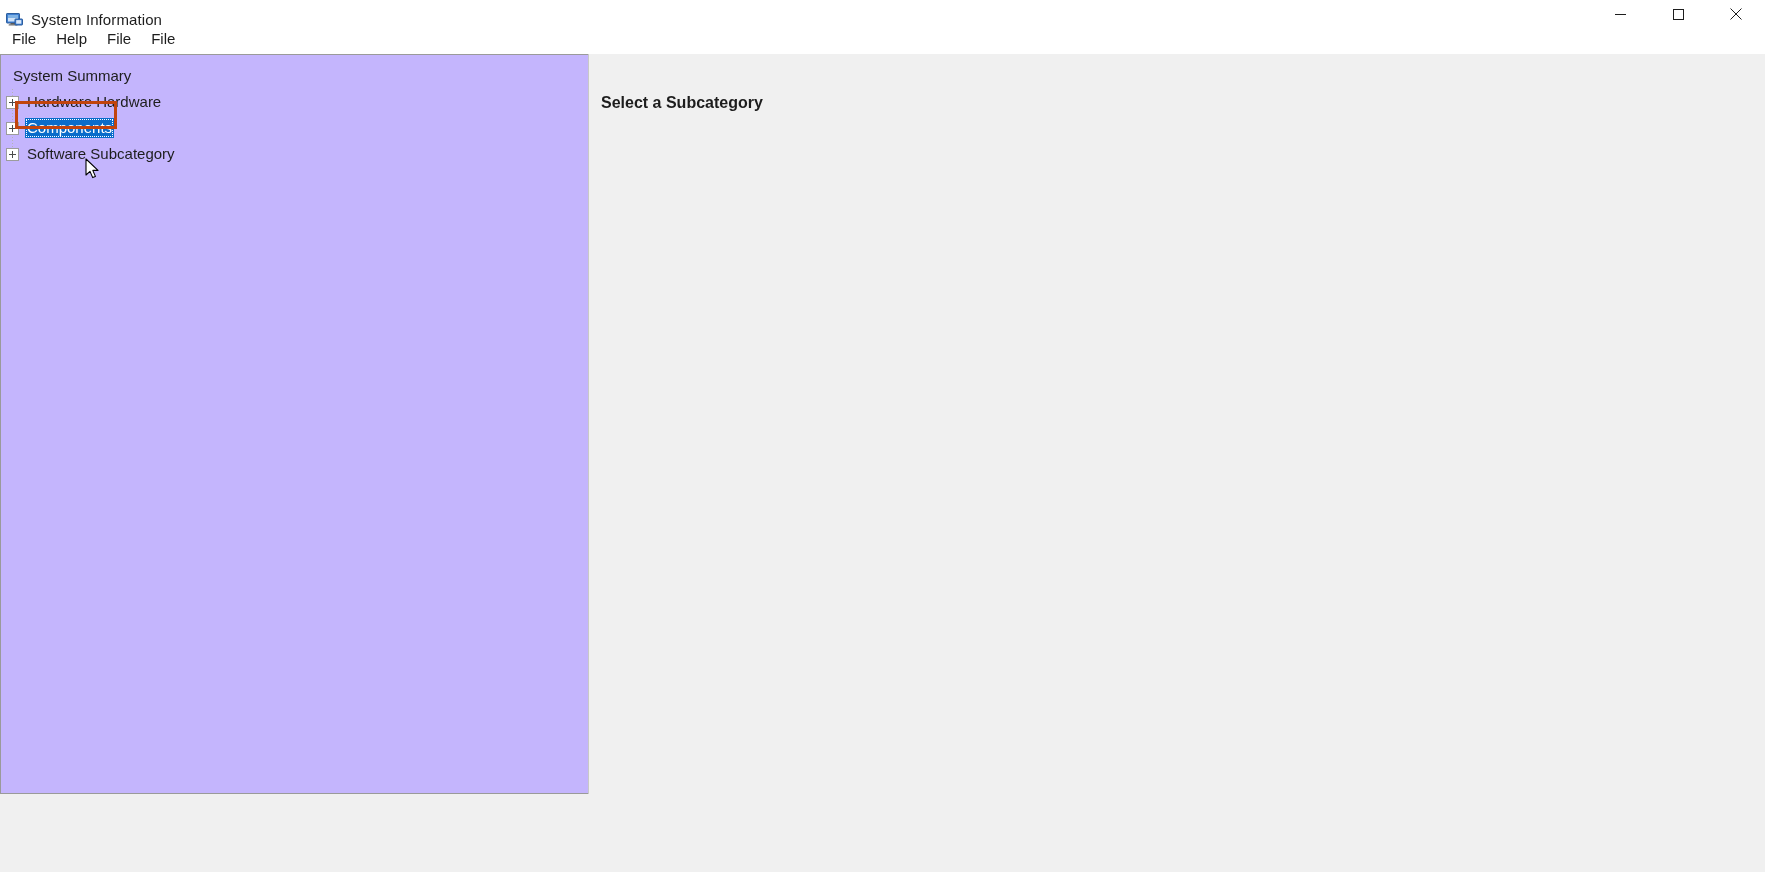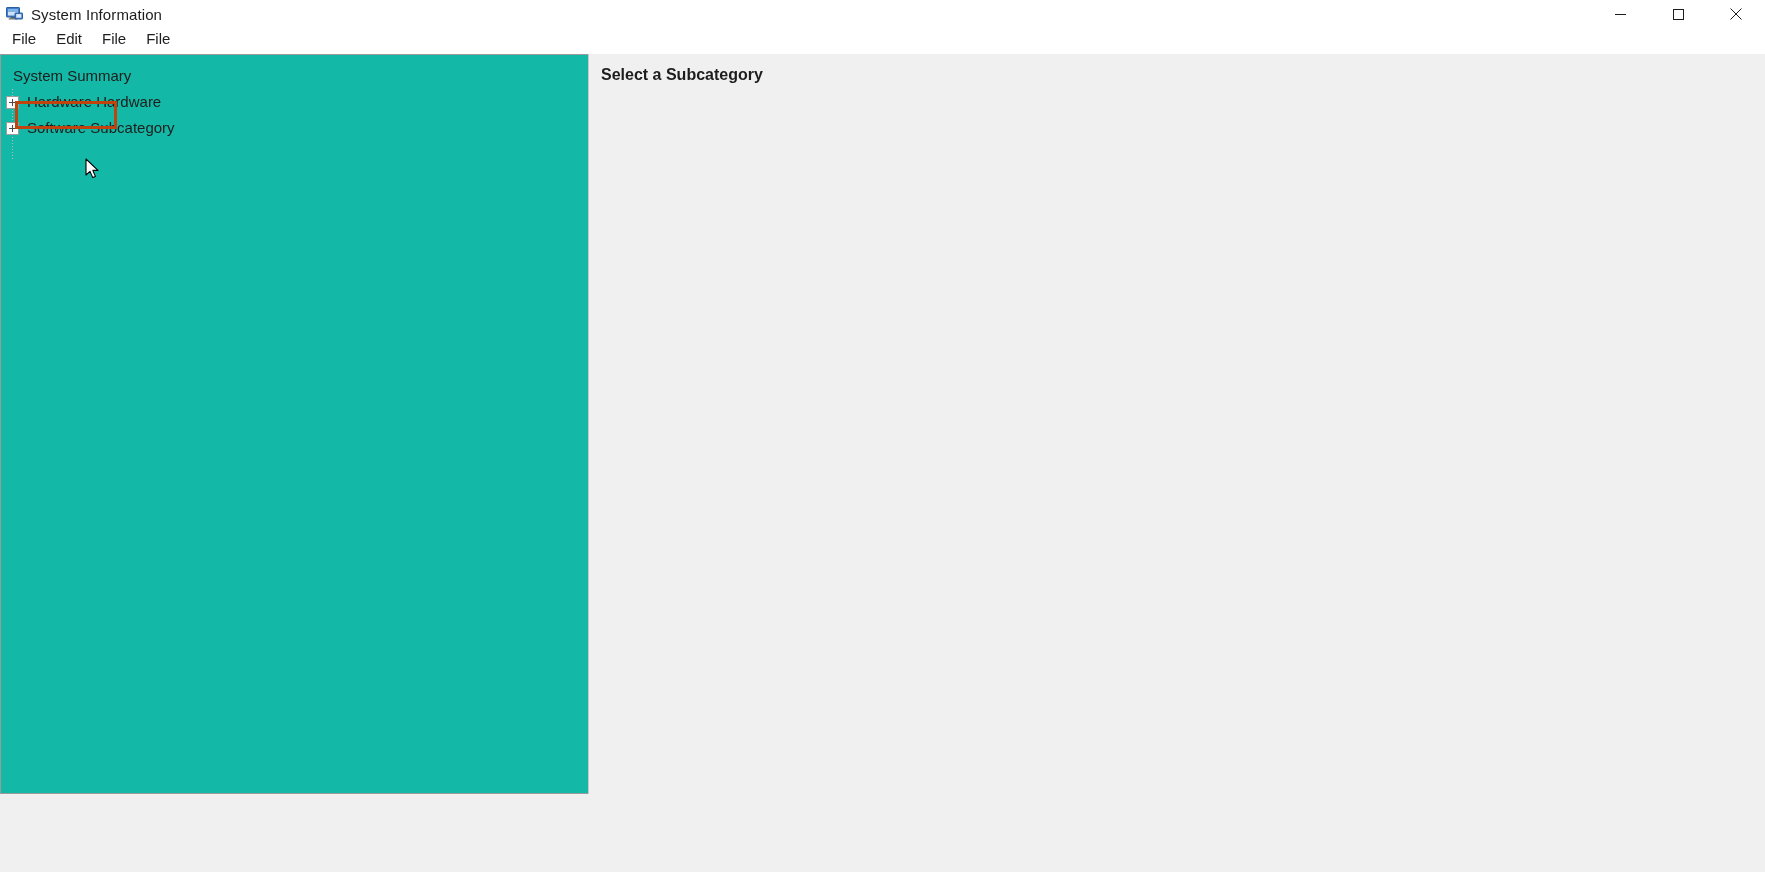--- a/index.html
+++ b/index.html
@@ -24,21 +24,21 @@
   }
 
   
   .titlebar {
     position: absolute;
     left: 0; top: 0;
     width: 1765px;
     height: 28px;
     background: #ffffff;
     display: flex;
-    align-items: center;
+    align-items: flex-end;
   }
   .app-icon {
     width: 17px;
     height: 15px;
     margin-left: 6px;
     margin-right: 8px;
     flex: none;
     position: relative;
   }
   .title-text {
@@ -79,21 +79,21 @@
     white-space: nowrap;
   }
   .menu-item:first-child { margin-left: 2px; }
 
   
   .tree-panel {
     position: absolute;
     left: 0; top: 54px;
     width: 632px;
     height: 740px;
-    background: #14b8a6;
+    background: #c4b5fd;
     border: 1px solid #9a9a9a;
     box-sizing: border-box;
     overflow: hidden;
   }
   .tree {
     position: relative;
     padding-top: 8px;
   }
   .tree-row {
     position: relative;
@@ -178,20 +178,21 @@
     height: 740px;
     background: #f0f0f0;
     border-left: 1px solid #c8c8c8;
     box-sizing: border-box;
   }
   .detail-header {
     font-size: 16px;
     font-weight: bold;
     color: #1d1d1d;
     padding: 12px 0 0 12px;
+    margin-top: 28px;
   }
 
   
   .findbar {
     position: absolute;
     left: 0; top: 794px;
     width: 1765px;
     height: 78px;
     background: #f0f0f0;
   }
@@ -228,39 +229,43 @@
       <div class="winbtn">
         <svg width="12" height="12" viewBox="0 0 12 12">
             <path d="M0.5 0.5 L11.5 11.5 M11.5 0.5 L0.5 11.5" stroke="#1d1d1d" fill="none"></path>
           </svg>
       </div>
     </div>
   </div>
 
   <div class="menubar">
     <div class="menu-item">File</div>
-    <div class="menu-item">Edit</div>
+    <div class="menu-item">Help</div>
     <div class="menu-item">File</div>
     <div class="menu-item">File</div>
   </div>
 
   <div class="tree-panel">
     <div class="tree">
 
       <div class="tree-connector"></div>
 
       <div class="tree-row root">
         <span class="tree-label">System Summary</span>
       </div>
 
       <div class="tree-row child">
         <span class="expander"></span>
         <span class="tree-label">Hardware Hardware</span>
       </div>
 
+      <div class="tree-row child selected">
+        <span class="expander"></span>
+        <span class="tree-label">Components</span>
+      </div>
 
       <div class="tree-row child">
         <span class="expander"></span>
         <span class="tree-label">Software Subcategory</span>
       </div>
 
       <div class="annot-box"></div>
     </div>
 
     <div class="cursor">

